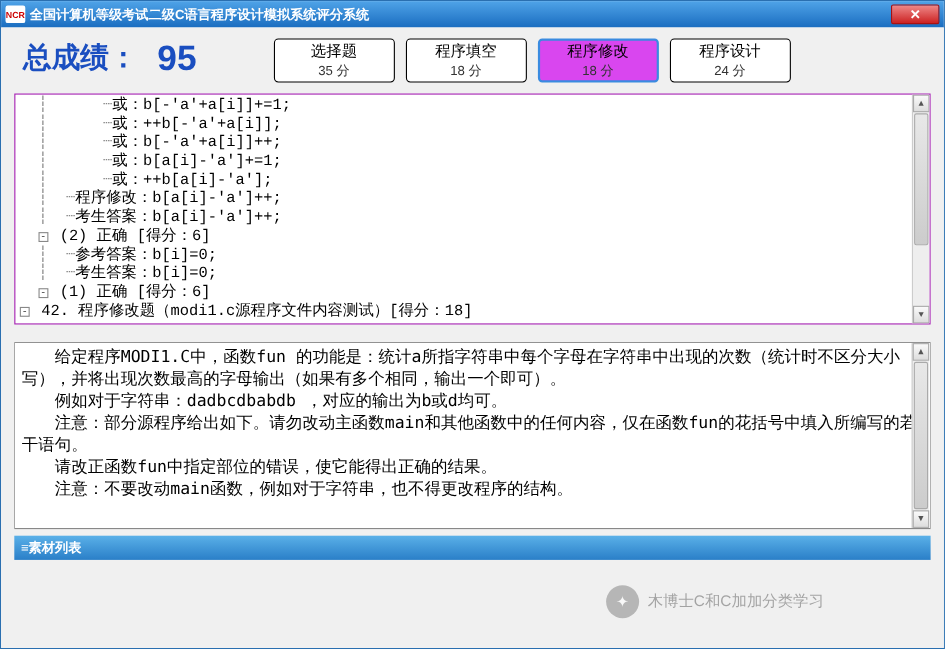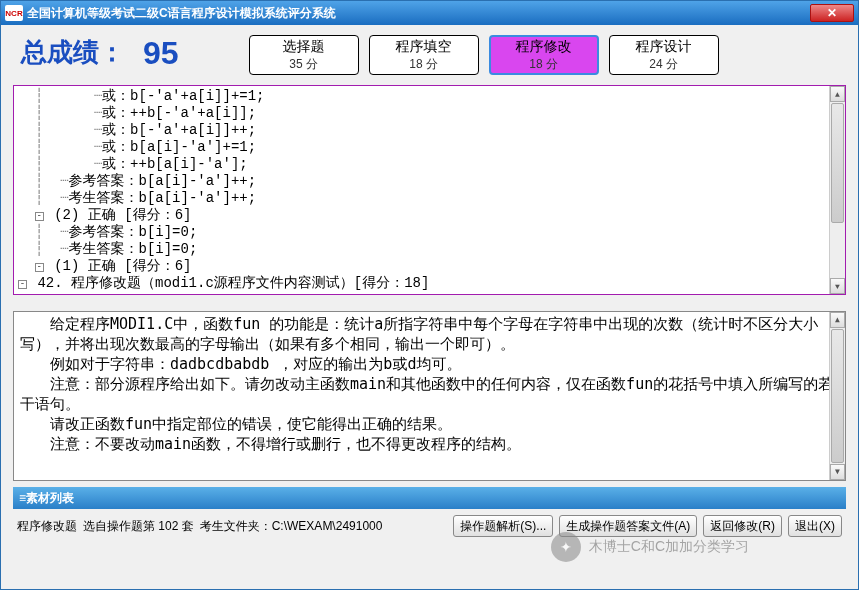--- a/index.html
+++ b/index.html
@@ -262,58 +262,48 @@
         <span class="sub">24 分</span>
       </div>
     </div>
 
     <div class="tree-pane" id="tree">
       <div class="tree-line"><span class="dots">  ┆      </span><span class="dots">┈</span><span>或：b[-'a'+a[i]]+=1;</span></div>
         <div class="tree-line"><span class="dots">  ┆      </span><span class="dots">┈</span><span>或：++b[-'a'+a[i]];</span></div>
         <div class="tree-line"><span class="dots">  ┆      </span><span class="dots">┈</span><span>或：b[-'a'+a[i]]++;</span></div>
         <div class="tree-line"><span class="dots">  ┆      </span><span class="dots">┈</span><span>或：b[a[i]-'a']+=1;</span></div>
         <div class="tree-line"><span class="dots">  ┆      </span><span class="dots">┈</span><span>或：++b[a[i]-'a'];</span></div>
-        <div class="tree-line"><span class="dots">  ┆  </span><span class="dots">┈</span><span>参考答案：b[a[i]-'a']++;</span></div>
+        <div class="tree-line"><span class="dots">  ┆  </span><span class="dots">┈</span><span>程序修改：b[a[i]-'a']++;</span></div>
         <div class="tree-line"><span class="dots">  ┆  </span><span class="dots">┈</span><span>考生答案：b[a[i]-'a']++;</span></div>
         <div class="tree-line"><span class="dots">  </span><span class="toggle">-</span> <span>(2) 正确 [得分：6]</span></div>
         <div class="tree-line"><span class="dots">  ┆  </span><span class="dots">┈</span><span>参考答案：b[i]=0;</span></div>
         <div class="tree-line"><span class="dots">  ┆  </span><span class="dots">┈</span><span>考生答案：b[i]=0;</span></div>
         <div class="tree-line"><span class="dots">  </span><span class="toggle">-</span> <span>(1) 正确 [得分：6]</span></div>
         <div class="tree-line"><span class="dots"></span><span class="toggle">-</span> <span>42. 程序修改题（modi1.c源程序文件内容测试）[得分：18]</span></div>
     <div class="scrollbar-v">
         <div class="sb-btn">▲</div>
         <div class="sb-thumb" style="top:17px;height:120px"></div>
         <div class="sb-btn" style="position:absolute;bottom:0;left:0;right:0">▼</div>
       </div>
       </div>
 
     <div class="desc-pane" id="desc" style="position:relative">
       <p>给定程序MODI1.C中，函数fun 的功能是：统计a所指字符串中每个字母在字符串中出现的次数（统计时不区分大小写），并将出现次数最高的字母输出（如果有多个相同，输出一个即可）。</p>
         <p>例如对于字符串：dadbcdbabdb ，对应的输出为b或d均可。</p>
         <p>注意：部分源程序给出如下。请勿改动主函数main和其他函数中的任何内容，仅在函数fun的花括号中填入所编写的若干语句。</p>
         <p>请改正函数fun中指定部位的错误，使它能得出正确的结果。</p>
-        <p>注意：不要改动main函数，不得增行或删行，也不得更改程序的结构。</p>
+        <p>注意：不要改动main函数，例如对于字符串，也不得更改程序的结构。</p>
         <div class="scrollbar-v">
         <div class="sb-btn">▲</div>
         <div class="sb-thumb" style="top:17px;bottom:17px"></div>
         <div class="sb-btn" style="position:absolute;bottom:0;left:0;right:0">▼</div>
       </div>
     </div>
 
     <div class="material-bar">≡素材列表</div>
 
-    <div class="status-row">
-      <span class="status-text">程序修改题</span>
-      <span class="status-text">选自操作题第 102 套</span>
-      <span class="status-text">考生文件夹：C:\WEXAM\2491000</span>
-      <div class="spacer"></div>
-      <div class="btn">操作题解析(S)...</div>
-      <div class="btn">生成操作题答案文件(A)</div>
-      <div class="btn">返回修改(R)</div>
-      <div class="btn">退出(X)</div>
-    </div>
   </div>
 </div>
 
 <div class="watermark">
   <div class="circ">✦</div>
   <span>木博士C和C加加分类学习</span>
 </div>
 
 </body></html>

